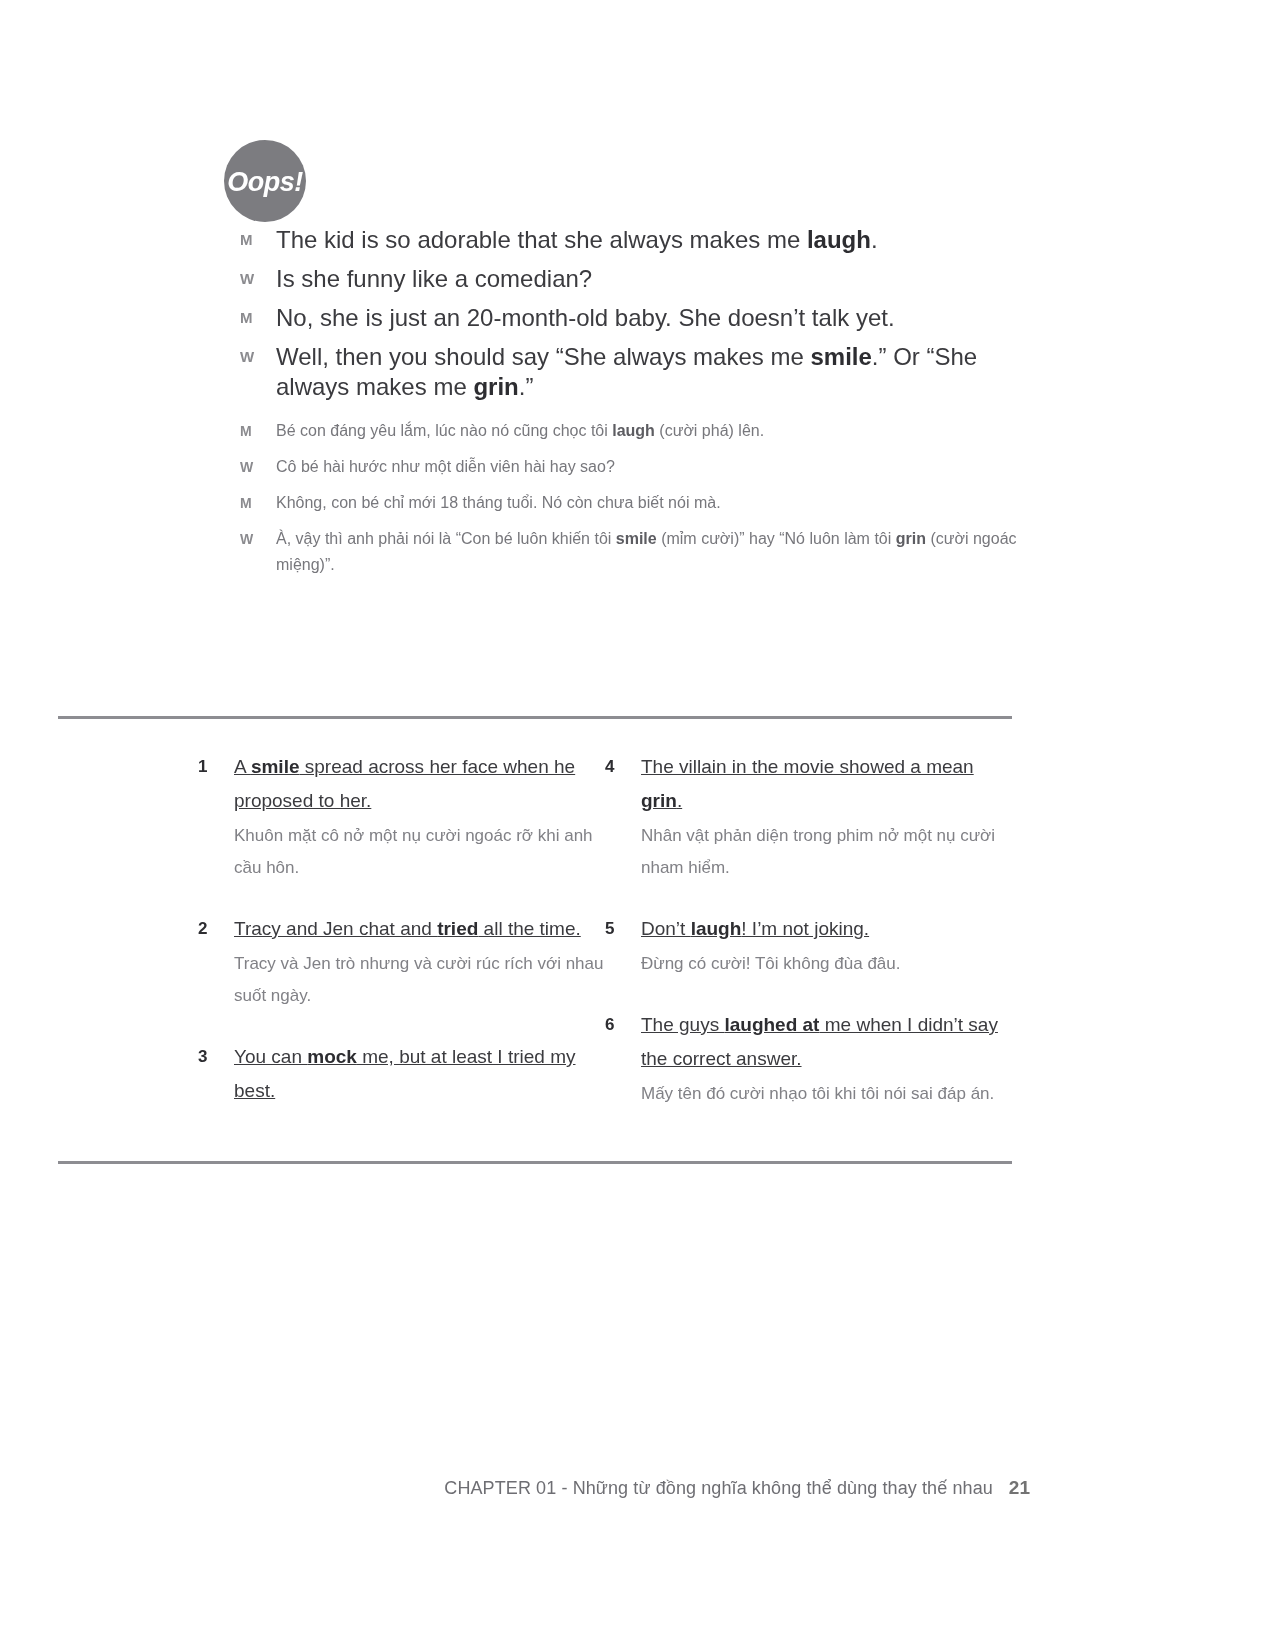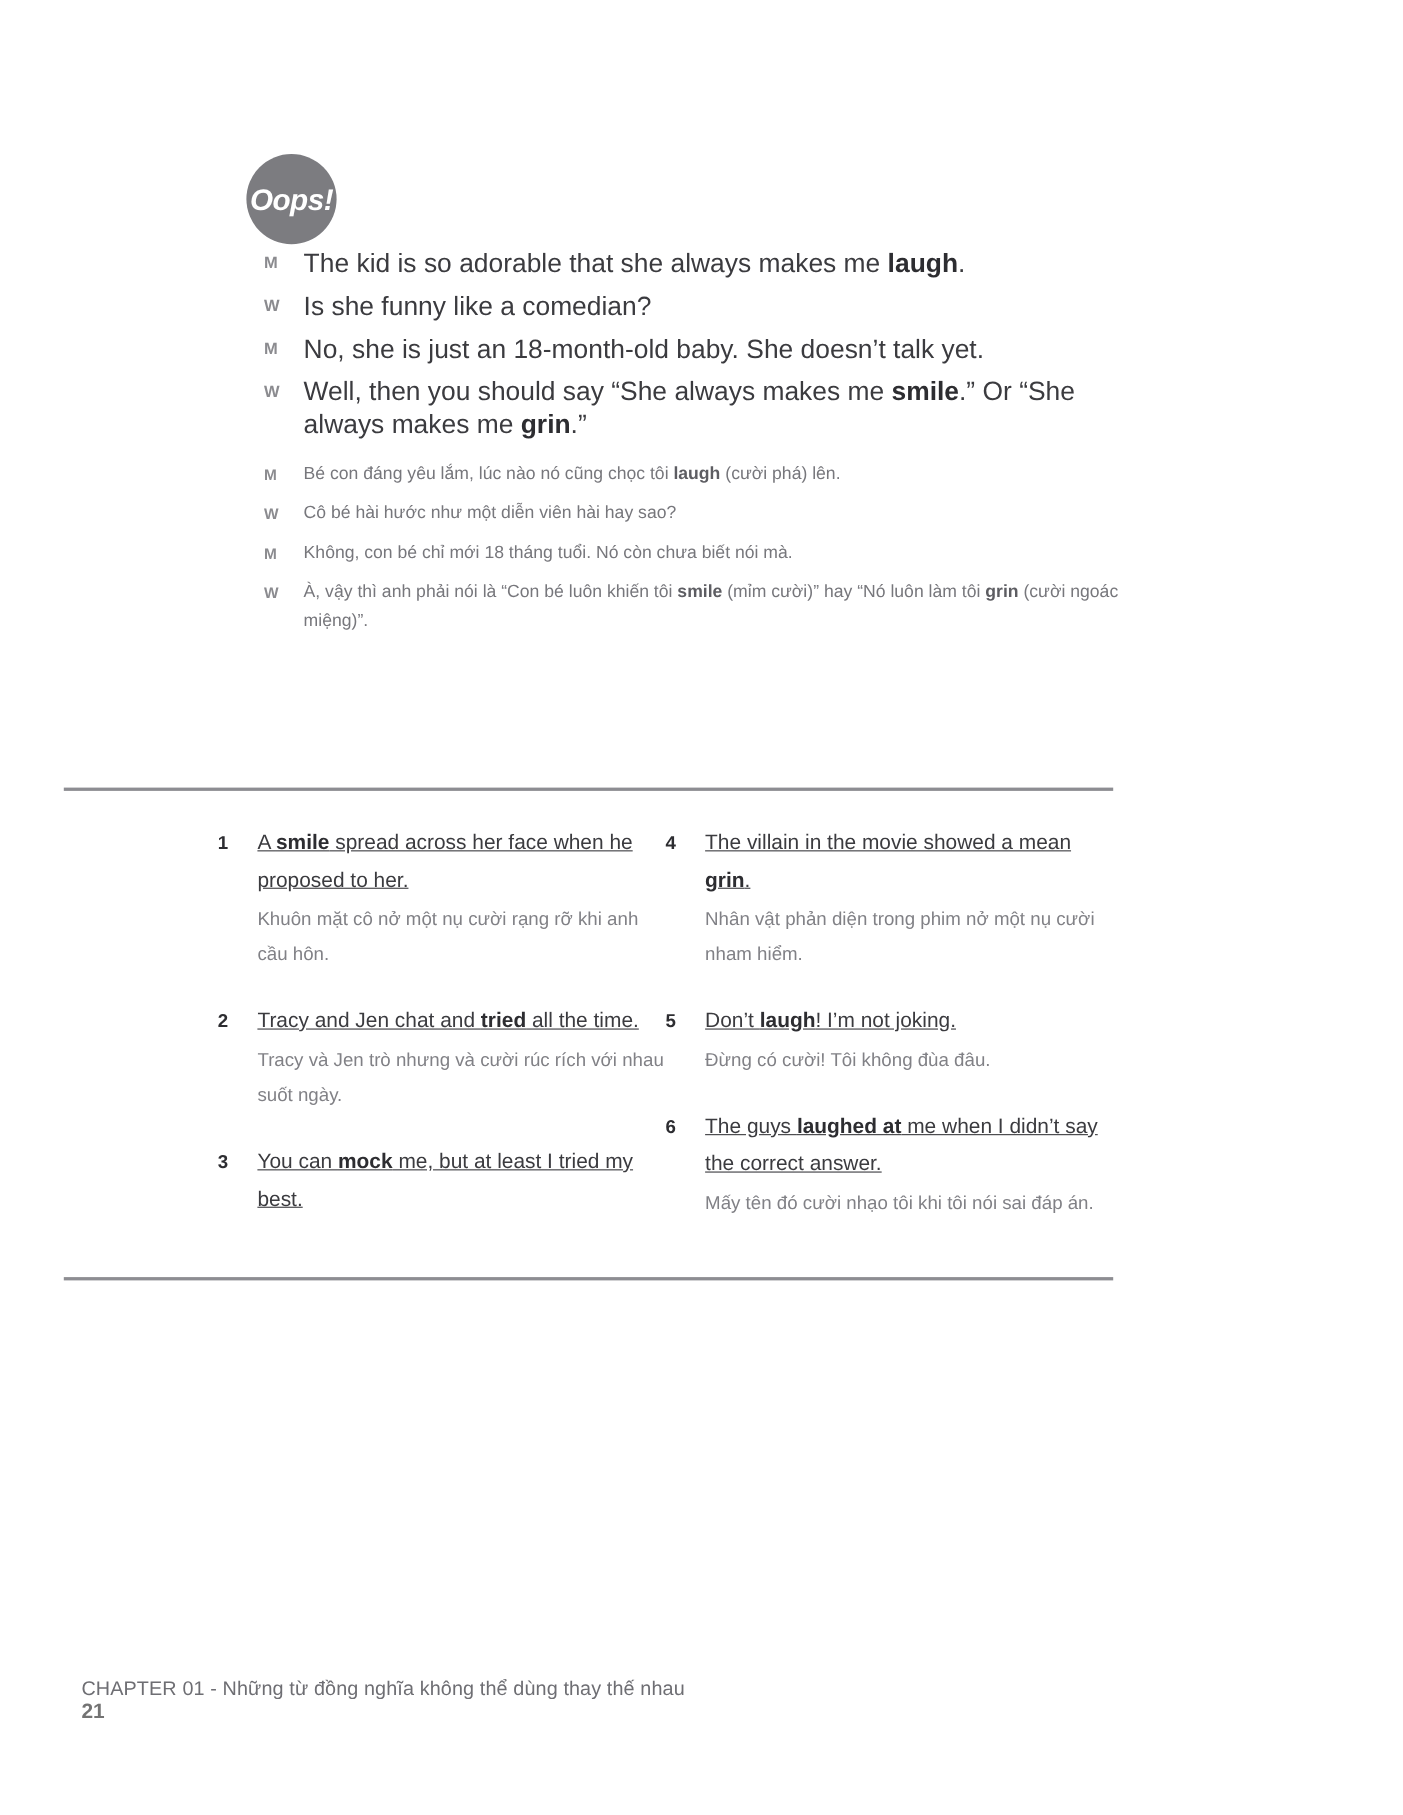--- a/index.html
+++ b/index.html
@@ -148,28 +148,27 @@
     color: #818186;
     font-size: 17px;
     line-height: 32px;
     margin: 0;
   }
 
   
   .footer {
     position: absolute;
     left: 58px;
-    top: 1525px;
+    top: 1477px;
     width: 972px;
     display: flex;
-    justify-content: flex-start;
+    justify-content: flex-end;
     align-items: baseline;
     color: #6e6e73;
     font-size: 18px;
-    flex-direction: column;
   }
   .footer .chapter-text { letter-spacing: 0.1px; }
   .footer .page-num {
     margin-left: 16px;
     font-weight: bold;
     font-size: 19px;
     color: #737373;
   }
 </style>
 </head>
@@ -185,21 +184,21 @@
       <div class="d-row">
         <div class="d-speaker">M</div>
         <div class="d-text">The kid is so adorable that she always makes me <b>laugh</b>.</div>
       </div>
       <div class="d-row">
         <div class="d-speaker">W</div>
         <div class="d-text">Is she funny like a comedian?</div>
       </div>
       <div class="d-row">
         <div class="d-speaker">M</div>
-        <div class="d-text">No, she is just an 18-month-old baby. She doesn’t talk yet.</div>
+        <div class="d-text">No, she is just an 20-month-old baby. She doesn’t talk yet.</div>
       </div>
       <div class="d-row">
         <div class="d-speaker">W</div>
         <div class="d-text">Well, then you should say “She always makes me <b>smile</b>.” Or “She always makes me <b>grin</b>.”</div>
       </div>
     </div>
 
   <div class="dialogue-vi">
       <div class="d-row">
         <div class="d-speaker">M</div>
@@ -221,21 +220,21 @@
 
   <div class="rule rule-top"></div>
   <div class="rule rule-bottom"></div>
 
   <div class="examples">
     <div class="ex-col col-left">
         <div class="ex-item">
           <div class="ex-num">1</div>
           <div class="ex-body">
             <p class="ex-en">A <b>smile</b> spread across her face when he proposed to her.</p>
-            <p class="ex-vi">Khuôn mặt cô nở một nụ cười rạng rỡ khi anh cầu hôn.</p>
+            <p class="ex-vi">Khuôn mặt cô nở một nụ cười ngoác rỡ khi anh cầu hôn.</p>
           </div>
         </div>
         <div class="ex-item">
           <div class="ex-num">2</div>
           <div class="ex-body">
             <p class="ex-en">Tracy and Jen chat and <b>tried</b> all the time.</p>
             <p class="ex-vi">Tracy và Jen trò nhưng và cười rúc rích với nhau suốt ngày.</p>
           </div>
         </div>
         <div class="ex-item">

